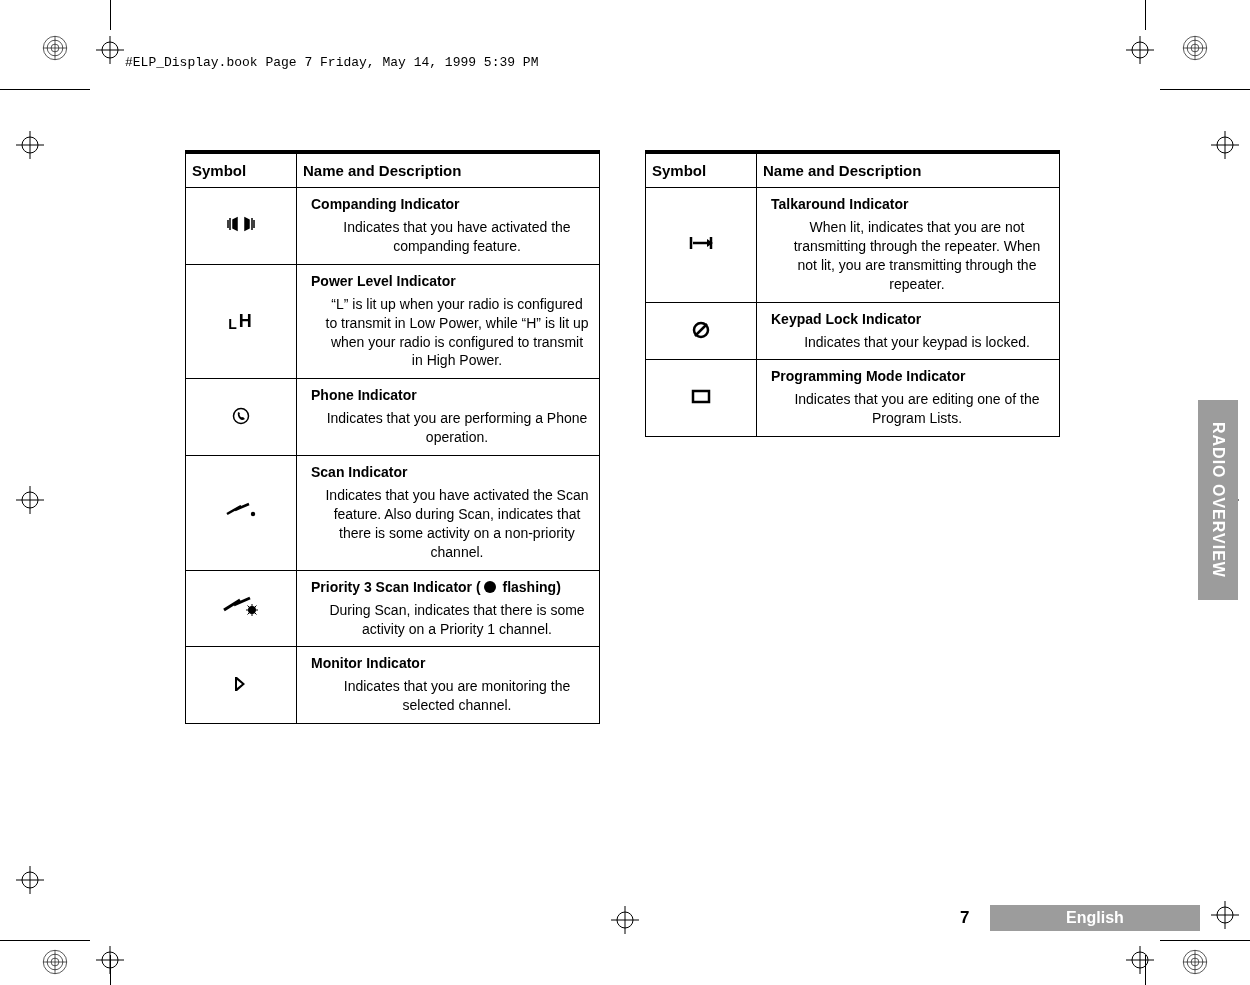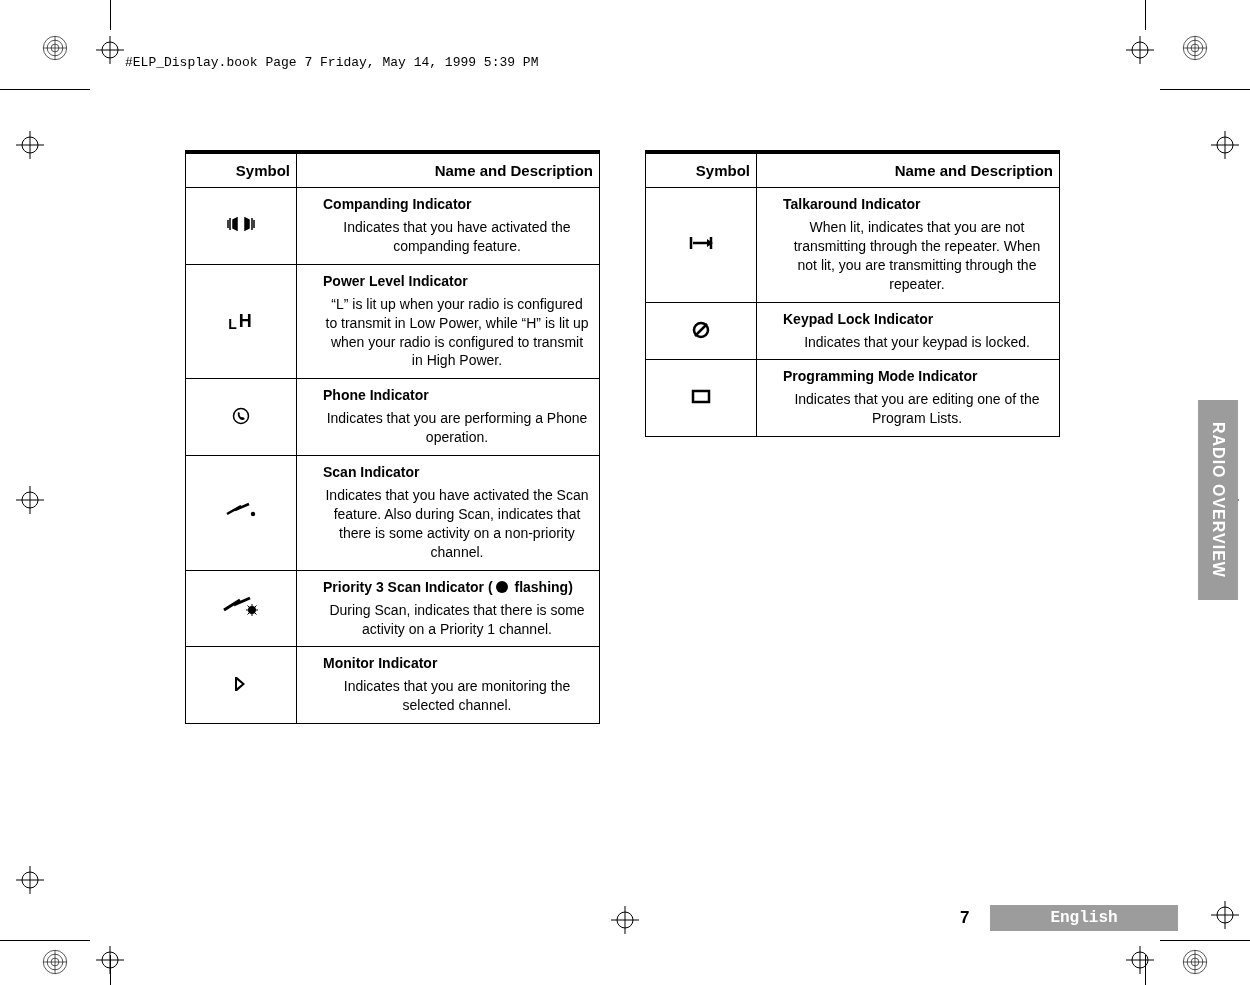--- a/index.html
+++ b/index.html
@@ -27,41 +27,41 @@
   }
   .content {
     position:absolute;
     top:150px; left:185px;
     width:870px;
     display:flex;
     gap:45px;
   }
   .col { flex:0 0 415px; }
   .tbl { border-collapse:collapse; width:100%; border-top:4px solid #000; }
-  .tbl th { font-weight:bold; font-size:15px; padding:8px 6px; border:1px solid #000; text-align:right; }
+  .tbl th { font-weight:bold; font-size:15px; padding:8px 6px; border:1px solid #000; text-align:left; }
   .tbl td { border:1px solid #000; padding:8px 10px; font-size:14px; vertical-align:middle; }
   .tbl td.sym { width:90px; text-align:center; vertical-align:middle; }
   .tbl td.sym svg { display:inline-block; }
-  .desc-title { font-weight:bold; margin:0 0 6px 16px; }
+  .desc-title { font-weight:bold; margin:0 0 6px 4px; }
   .desc-body { margin:0; padding-left:18px; line-height:1.35;text-align:center; }
   .inline-dot { display:inline-block; width:12px; height:12px; background:#000; border-radius:50%; vertical-align:-1px; margin:0 3px; }
   .side-tab {
     position:absolute;
     right:12px; top:400px;
     width:40px; height:200px;
     background:#9c9c9c;
     display:flex; align-items:center; justify-content:center;
   }
   .side-tab span { color:#fff; font-weight:bold; font-size:16px; writing-mode:vertical-rl; letter-spacing:1px; white-space:nowrap; }
   .footer-bar {
     position:absolute;
     left:990px; top:905px;
-    width:188px; height:26px;
+    width:210px; height:26px;
     background:#9c9c9c;
-    display:flex; align-items:center; justify-content:center;font-family:Liberation Mono, monospace;
+    display:flex; align-items:center; justify-content:center;
   }
   .footer-bar span { color:#fff; font-weight:bold; font-size:16px; }
   .page-num {
     position:absolute;
     left:960px; top:908px;
     font-weight:bold; font-size:17px;
   }
 </style>
 </head>
 <body>

